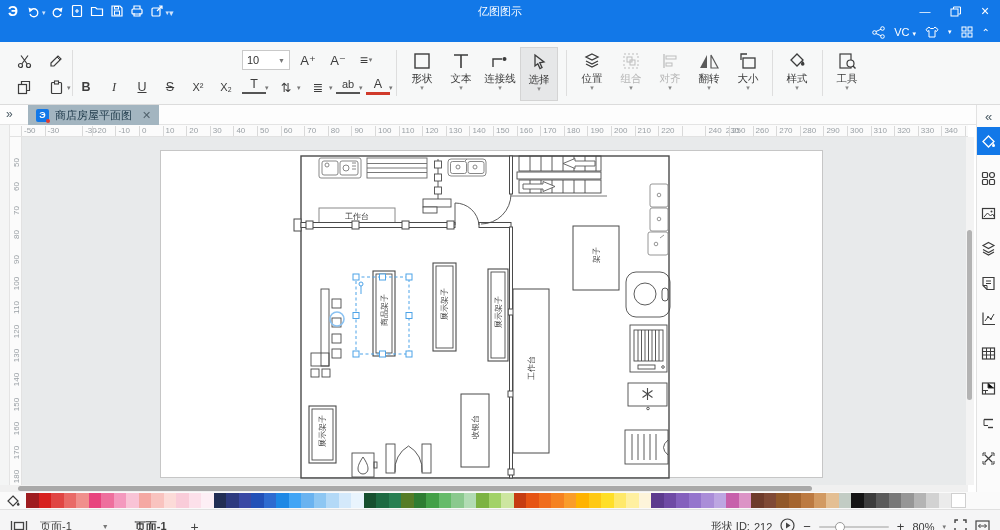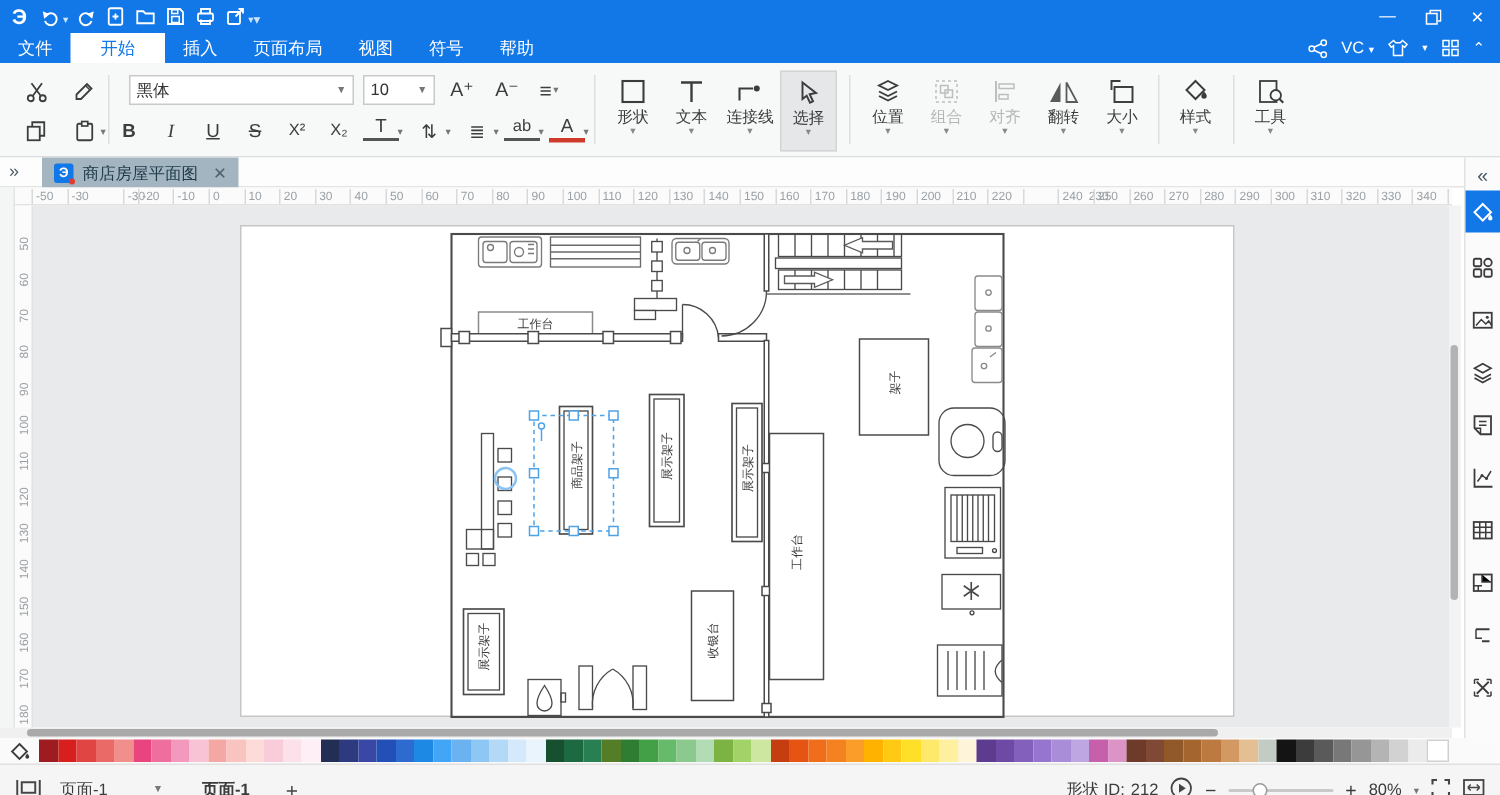--- a/index.html
+++ b/index.html
@@ -140,42 +140,34 @@
         </svg>
     </span>
     <span class="qa-icon">
       <svg width="14" height="14">
           <rect x="2" y="4" width="8" height="8" rx="1" stroke="#fff" fill="none" stroke-width="1.2"></rect>
           <path d="M7 7 L12 2 M9 2h3v3" stroke="#fff" fill="none" stroke-width="1.2"></path>
         </svg>
     </span>
       <span class="mini-caret">▾</span>
     <span class="mini-caret" style="font-size:9px;">▾</span>
+    <div id="win-title">亿图图示</div>
     <div id="win-controls">
       <span class="winbtn">—</span>
       <span class="winbtn">
         <svg width="11" height="11">
             <rect x="1" y="3" width="7" height="7" stroke="#fff" fill="none"></rect>
             <path d="M3.5 3V1h7v7h-2" stroke="#fff" fill="none"></path>
           </svg>
       </span>
       <span class="winbtn" style="font-size:14px;">×</span>
     </div>
   </div>
 
   <div id="menubar">
-    <div id="menu-items" style="display:flex;">
-        <div class="menu-item">文件</div>
-        <div class="menu-item active">开始</div>
-        <div class="menu-item">插入</div>
-        <div class="menu-item">页面布局</div>
-        <div class="menu-item">视图</div>
-        <div class="menu-item">符号</div>
-        <div class="menu-item">帮助</div>
-      </div>
     <div id="menubar-right">
       <span>
         <svg width="13" height="13">
             <circle cx="10.5" cy="2.5" r="1.8" stroke="#fff" fill="none"></circle>
             <circle cx="2.5" cy="6.5" r="1.8" stroke="#fff" fill="none"></circle>
             <circle cx="10.5" cy="10.5" r="1.8" stroke="#fff" fill="none"></circle>
             <path d="M4 5.5 9 3.2M4 7.5 9 9.8" stroke="#fff"></path>
           </svg>
       </span>
       <span><span>VC</span> <span style="font-size:7px;">▾</span></span>
@@ -220,24 +212,20 @@
     </span>
     <span class="sm-btn" style="left:44px;top:34px;">
       <svg width="15" height="15">
           <rect x="2.5" y="2.5" width="10" height="11" rx="1" stroke="#3d3d3d" fill="none" stroke-width="1.2"></rect>
           <rect x="5.5" y="1" width="4" height="3" stroke="#3d3d3d" fill="#f7f8f8" stroke-width="1.1"></rect>
         </svg>
     </span>
     <span class="caret-after" style="position:absolute;left:66px;top:42px;">▾</span>
     <div class="rsep" style="left:72px;"></div>
 
-    <div class="combo" style="left:86px;top:8px;width:150px;">
-      <span>黑体</span>
-        <span class="caret">▼</span>
-    </div>
     <div class="combo" style="left:242px;top:8px;width:48px;">
       <span>10</span>
         <span class="caret">▼</span>
     </div>
     <span class="sm-btn" style="left:296px;top:7px;font-size:13px;">A⁺</span>
     <span class="sm-btn" style="left:326px;top:7px;font-size:13px;">A⁻</span>
     <span class="sm-btn" style="left:354px;top:7px;font-size:14px;">
         <span>≡</span>
         <span class="caret-after">▾</span>
       </span>

